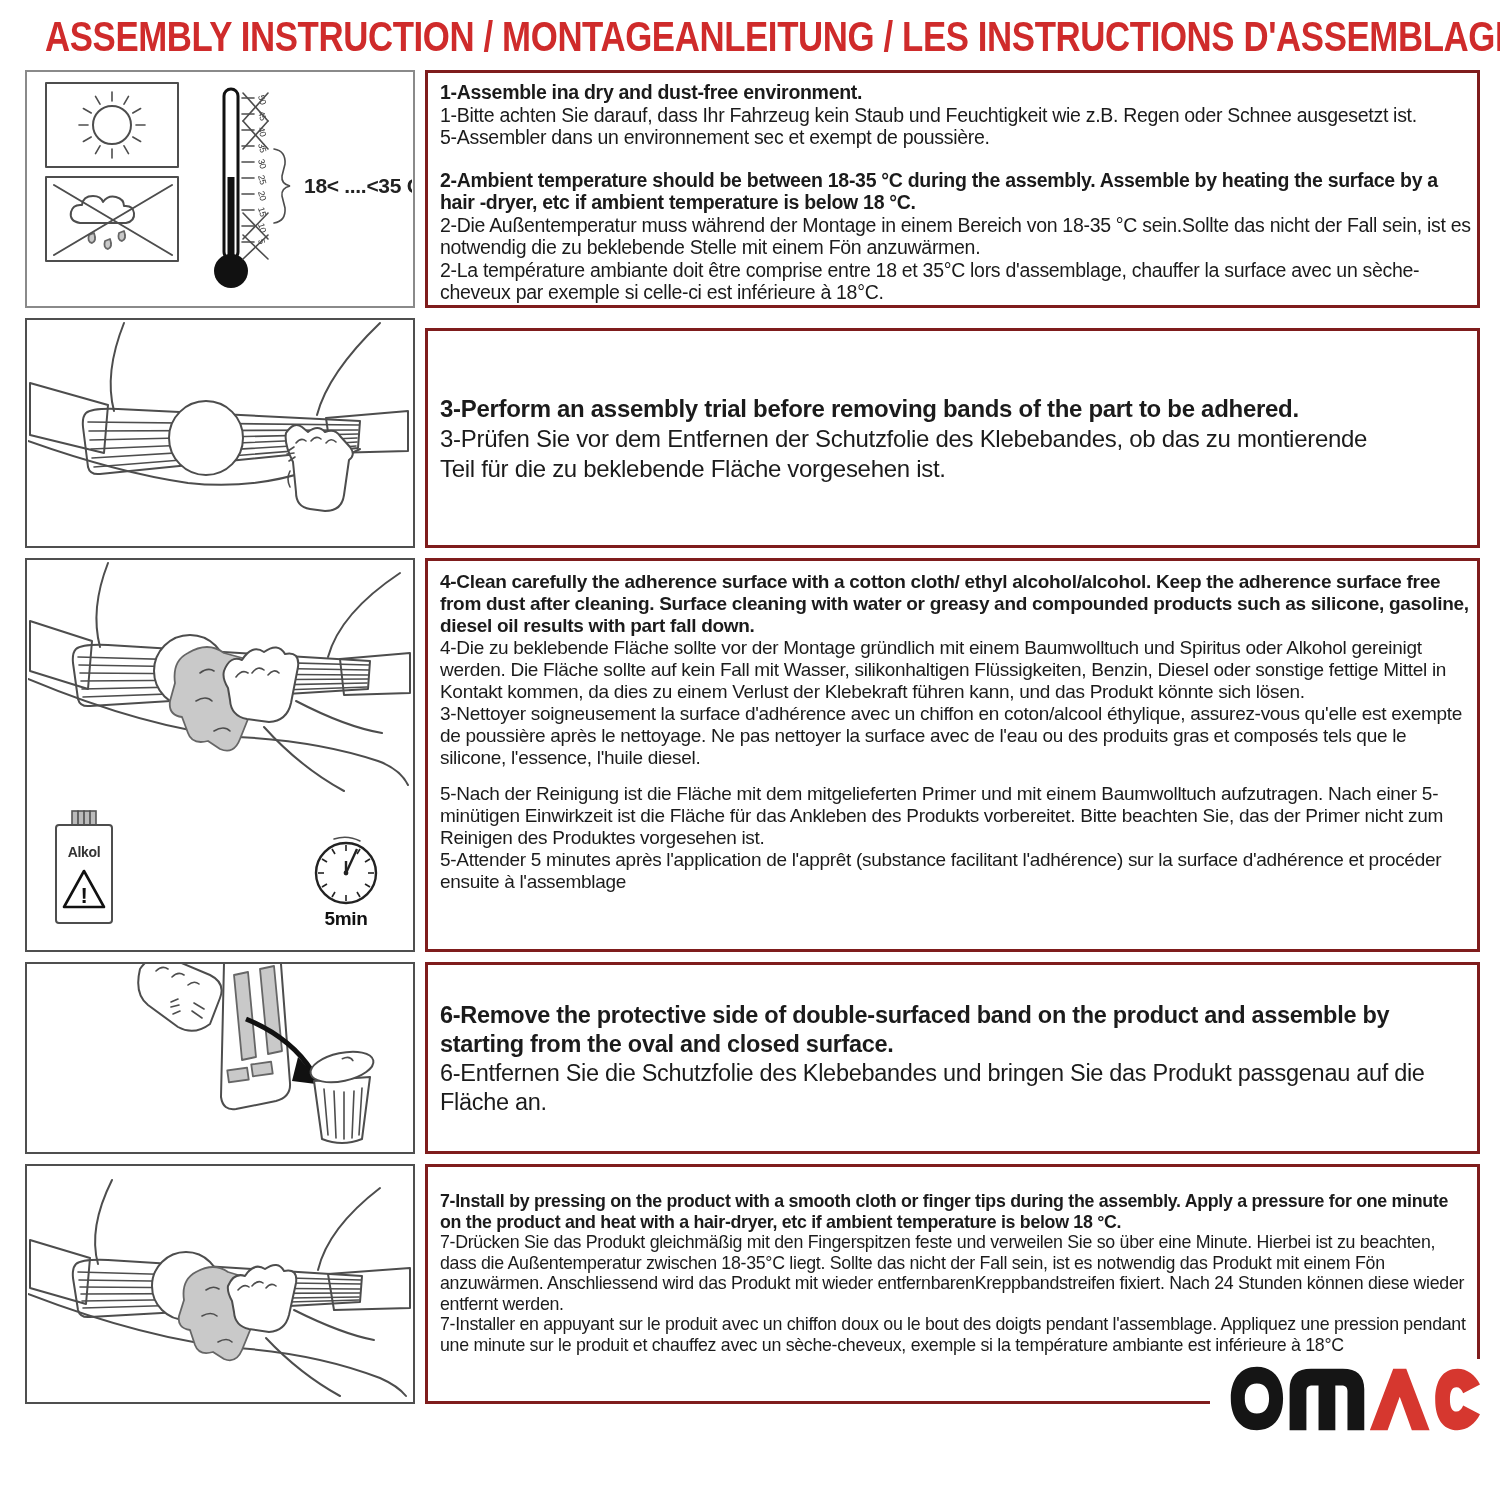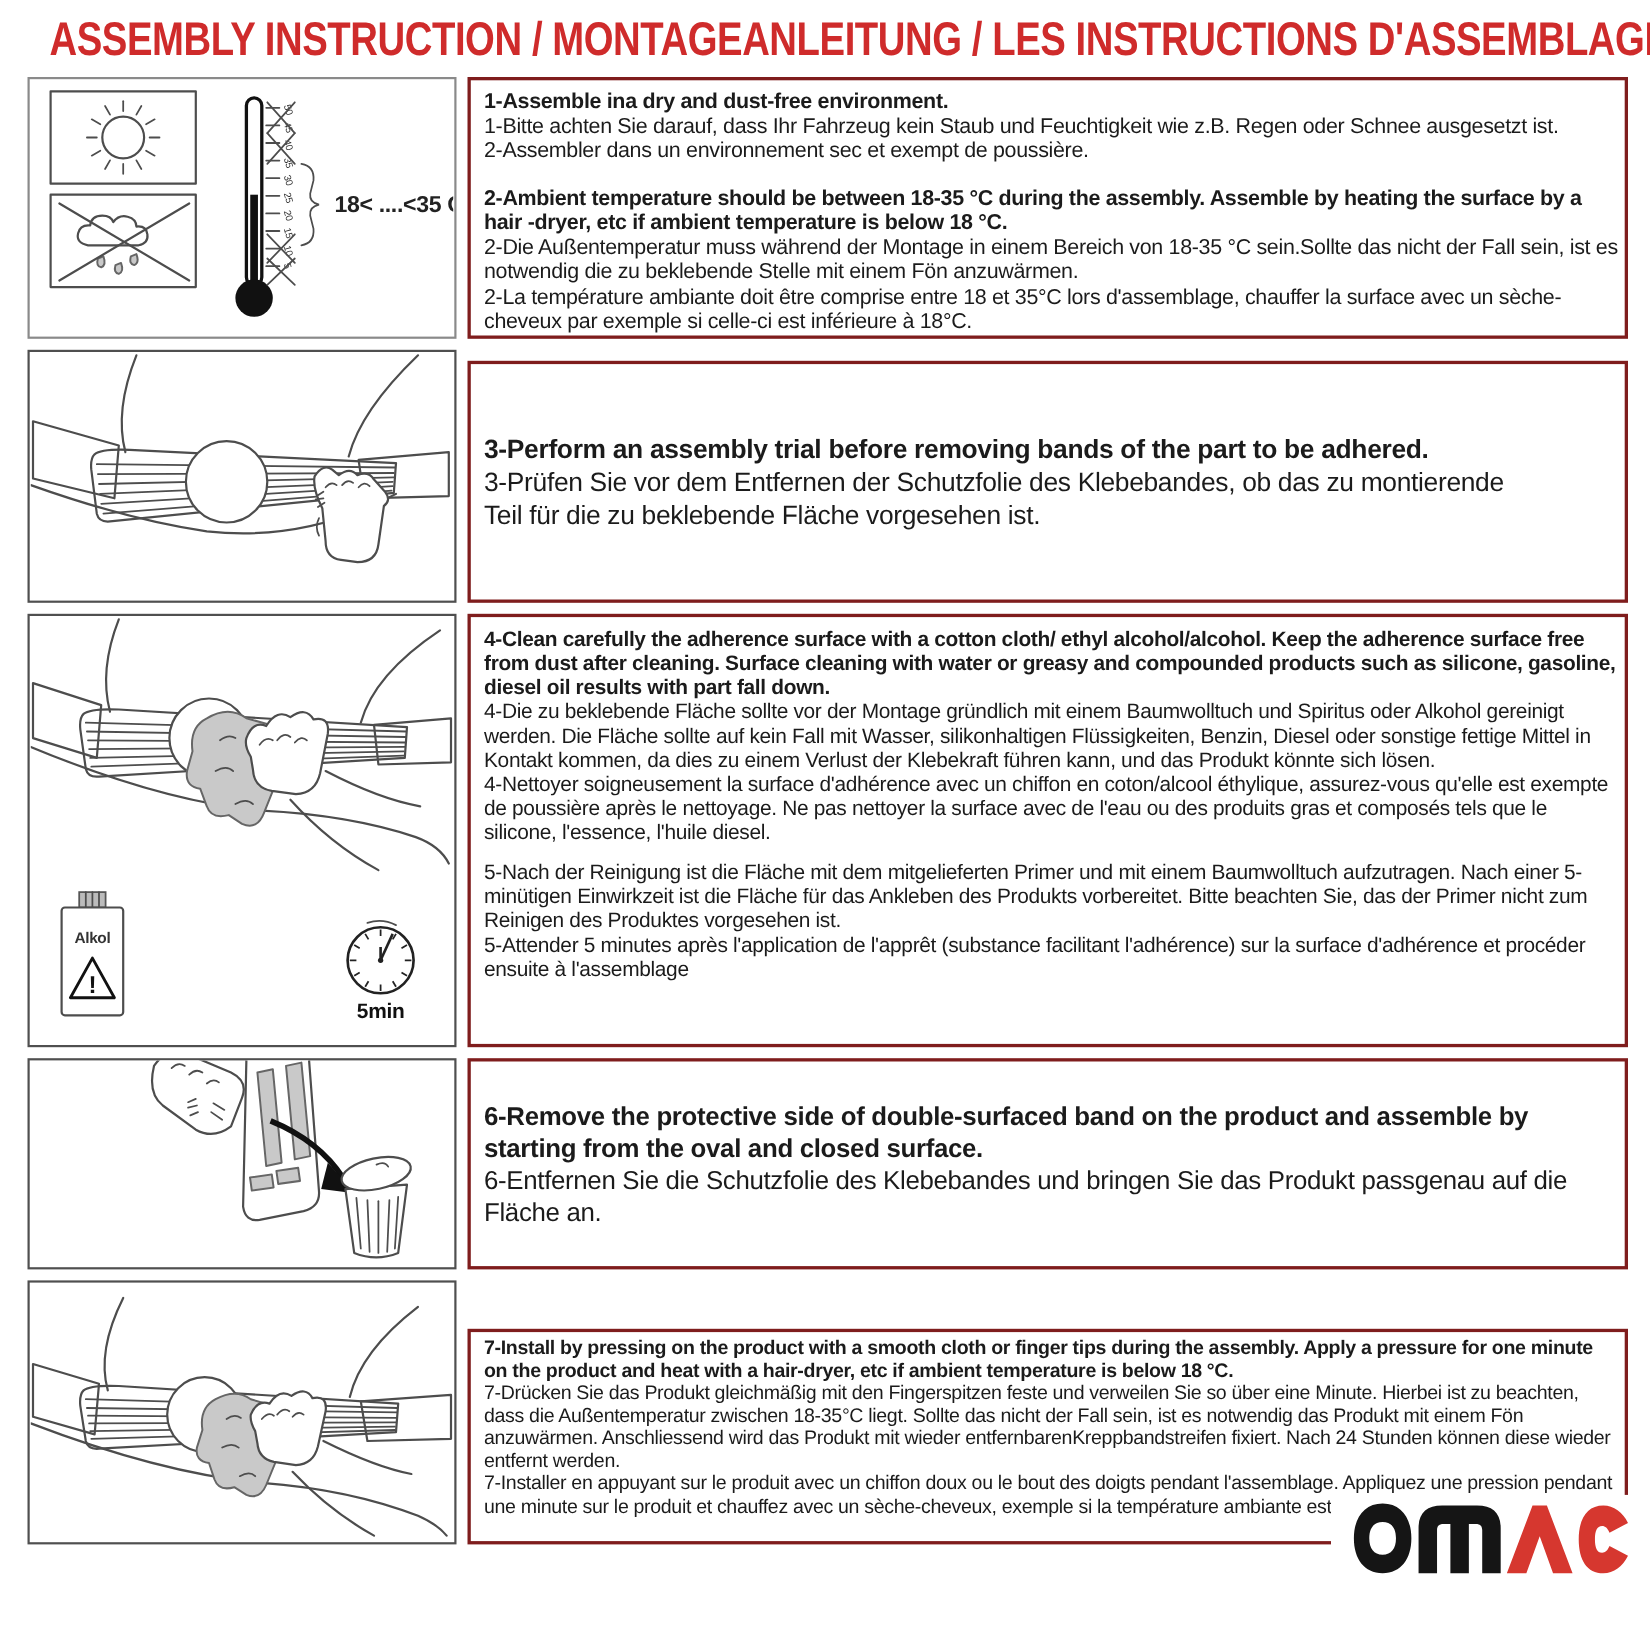--- a/index.html
+++ b/index.html
@@ -107,21 +107,21 @@
               <line x1="240" y1="162" x2="215" y2="186"></line>
           </g>
           <path class="lnth" stroke="#333" d="M246,76 Q258,78 257,91 L254,103 Q253,111 262,113 Q253,115 254,123 L257,135 Q258,148 246,150"></path>
           <text x="276" y="120" font-size="21" font-weight="bold" fill="#222">18&lt; ....&lt;35 C</text>
         </g>
       </svg>
     </div>
     <div class="textbox t20">
       <p class="b">1-Assemble ina dry and dust-free environment.</p>
       <p>1-Bitte achten Sie darauf, dass Ihr Fahrzeug kein Staub und Feuchtigkeit wie z.B. Regen oder Schnee ausgesetzt ist.</p>
-      <p>2-Assembler dans un environnement sec et exempt de poussière.</p>
+      <p>5-Assembler dans un environnement sec et exempt de poussière.</p>
       <div class="gap20"></div>
       <p class="b">2-Ambient temperature should be between 18-35 °C  during the assembly. Assemble by heating the surface by a hair -dryer, etc if ambient temperature is below 18 °C.</p>
       <p>2-Die Außentemperatur muss während der Montage in einem Bereich von 18-35 °C  sein.Sollte das nicht der Fall sein, ist es notwendig die zu beklebende Stelle mit einem Fön anzuwärmen.</p>
       <p>2-La température ambiante doit être comprise entre 18 et 35°C lors d'assemblage, chauffer la surface avec un sèche-cheveux par exemple si celle-ci est inférieure à 18°C.</p>
     </div>
   </div>
 
   <div class="row r2">
     <div class="figbox dark">
       <svg width="384" height="224" viewBox="0 0 384 224">
@@ -220,21 +220,21 @@
           <line x1="318" y1="312" x2="318" y2="300" stroke="#222" stroke-width="2.4"></line>
           <circle cx="318" cy="312" r="2.4" fill="#222"></circle>
           <path d="M306,278 a34,34 0 0 1 26,2" class="lnth" stroke="#222"></path>
           <text x="318" y="364" text-anchor="middle" font-size="19" font-weight="bold" fill="#111">5min</text>
         </g>
       </svg>
     </div>
     <div class="textbox t19" style="padding-top:10px;">
       <p class="b">4-Clean carefully the adherence surface with a cotton cloth/ ethyl alcohol/alcohol. Keep the adherence surface free from dust after cleaning. Surface cleaning with water or greasy and compounded products such as silicone, gasoline, diesel oil results with part fall down.</p>
       <p>4-Die zu beklebende Fläche sollte vor der Montage gründlich mit einem Baumwolltuch und Spiritus oder Alkohol gereinigt werden. Die Fläche sollte auf kein Fall mit Wasser, silikonhaltigen Flüssigkeiten, Benzin, Diesel oder sonstige fettige Mittel in Kontakt kommen, da dies zu einem Verlust der Klebekraft führen kann, und das Produkt könnte sich lösen.</p>
-      <p>4-Nettoyer soigneusement la surface d'adhérence avec un chiffon en coton/alcool éthylique, assurez-vous qu'elle est exempte de poussière après le nettoyage. Ne pas nettoyer la surface avec de l'eau ou des produits gras et composés tels que le silicone, l'essence, l'huile diesel.</p>
+      <p>3-Nettoyer soigneusement la surface d'adhérence avec un chiffon en coton/alcool éthylique, assurez-vous qu'elle est exempte de poussière après le nettoyage. Ne pas nettoyer la surface avec de l'eau ou des produits gras et composés tels que le silicone, l'essence, l'huile diesel.</p>
       <div class="gap14"></div>
       <p>5-Nach der Reinigung ist die Fläche mit dem mitgelieferten Primer und mit einem Baumwolltuch aufzutragen. Nach einer 5-minütigen Einwirkzeit ist die Fläche für das Ankleben des Produkts vorbereitet. Bitte beachten Sie, das der Primer nicht zum Reinigen des Produktes vorgesehen ist.</p>
       <p>5-Attender 5 minutes après l'application de l'apprêt (substance facilitant l'adhérence) sur la surface d'adhérence et procéder ensuite à l'assemblage</p>
     </div>
   </div>
 
   <div class="row r4">
     <div class="figbox dark">
       <svg width="384" height="234" viewBox="0 0 384 234">
         <g>
@@ -301,21 +301,21 @@
           <path class="lnth" d="M178,122 q7,-5 13,-1 M174,148 q9,-5 15,0 M190,174 q9,-5 14,0"></path>
         </g>
         <g>
           <path class="wh" d="M200,118 q6,-14 17,-10 q9,-14 20,-7 q13,-9 19,2 q14,-3 12,12 l-7,32 q-4,16 -20,17 l-20,-3 q-14,-3 -15,-17 l-2,-11 q-5,-9 -4,-15 z"></path>
           <path class="lnth" d="M210,122 q6,-7 11,-3 M224,118 q6,-7 11,-3 M238,120 q5,-6 10,-2"></path>
           <path class="ln" d="M266,142 q48,24 80,30"></path>
           <path class="ln" d="M238,170 q34,36 74,58"></path>
         </g>
       </svg>
     </div>
-    <div class="textbox t17" style="padding-top:4px;margin-top:44px;">
+    <div class="textbox t17" style="padding-top:24px;">
       <p class="b">7-Install by pressing on the product with a smooth cloth or finger tips during the assembly. Apply a pressure for one minute on the product and heat with a hair-dryer, etc if ambient temperature is below 18 °C.</p>
       <p>7-Drücken Sie das Produkt gleichmäßig mit den Fingerspitzen feste und verweilen Sie so über eine Minute. Hierbei ist zu beachten, dass die Außentemperatur zwischen 18-35°C liegt. Sollte das nicht der Fall sein, ist es notwendig das Produkt mit einem Fön anzuwärmen. Anschliessend wird das Produkt mit wieder entfernbarenKreppbandstreifen fixiert. Nach 24 Stunden können diese wieder entfernt werden.</p>
       <p>7-Installer en appuyant sur le produit avec un chiffon doux ou le bout des doigts pendant l'assemblage. Appliquez une pression pendant une minute sur le produit et chauffez avec un sèche-cheveux, exemple si la température ambiante est inférieure à 18°C</p>
       <div class="omac">
         <svg width="252" height="75" viewBox="0 0 270 80">
           <g fill="#151515">
             <path fill-rule="evenodd" d="M31,6 C13,6 3,20 3,40 C3,60 13,74 31,74 C49,74 59,60 59,40 C59,20 49,6 31,6 Z M31,24 C39.5,24 44,30 44,40 C44,50 39.5,56 31,56 C22.5,56 18,50 18,40 C18,30 22.5,24 31,24 Z"></path>
             <path d="M66,74 L66,30 C66,15 74,8 89,8 L123,8 C138,8 146,15 146,30 L146,74 L128,74 L128,32 C128,27.5 125.5,26 121.5,26 L115,26 L115,74 L97,74 L97,26 L90.5,26 C86.5,26 84,27.5 84,32 L84,74 Z"></path>
           </g>
           <g fill="#d6372f">

